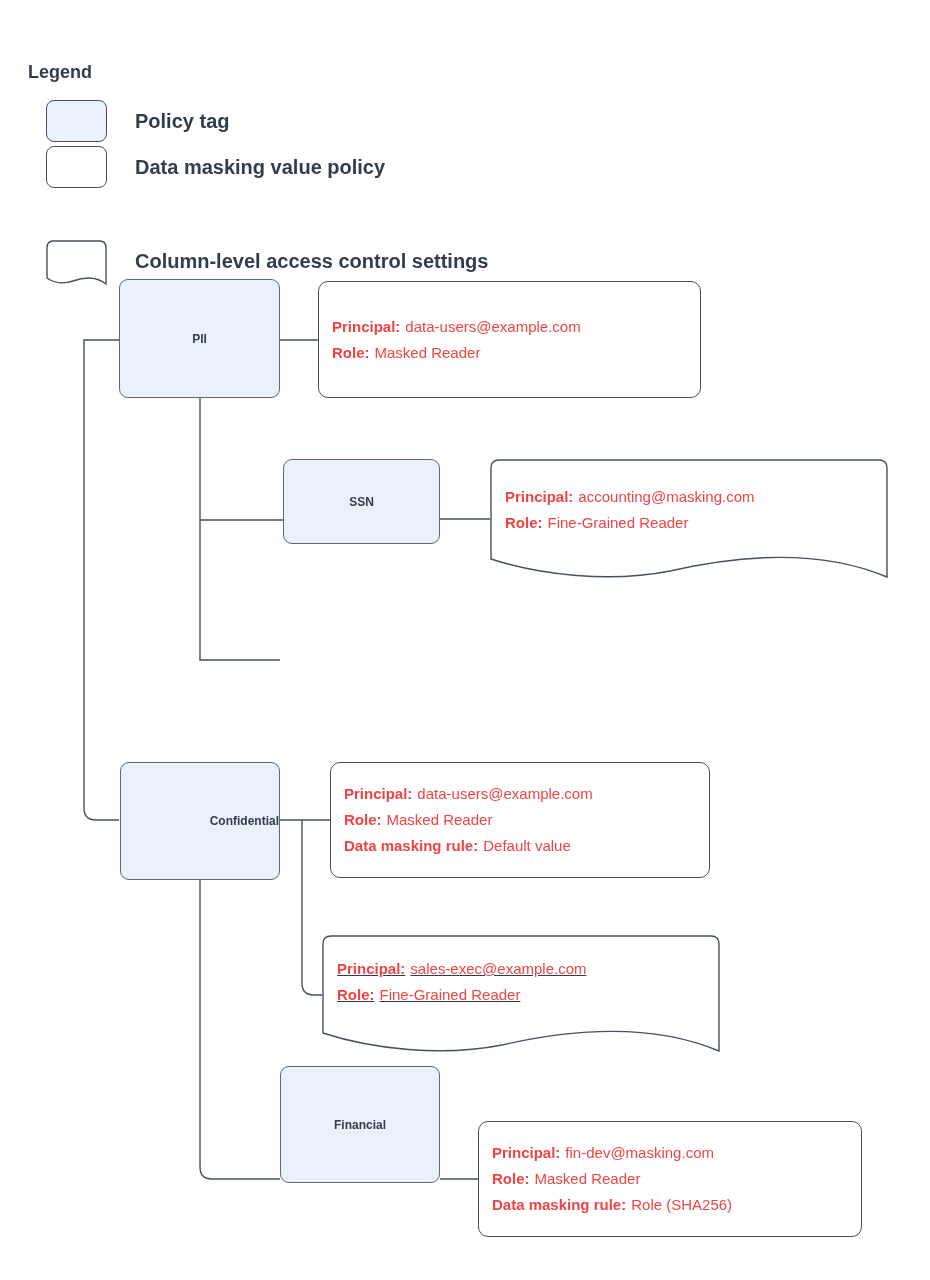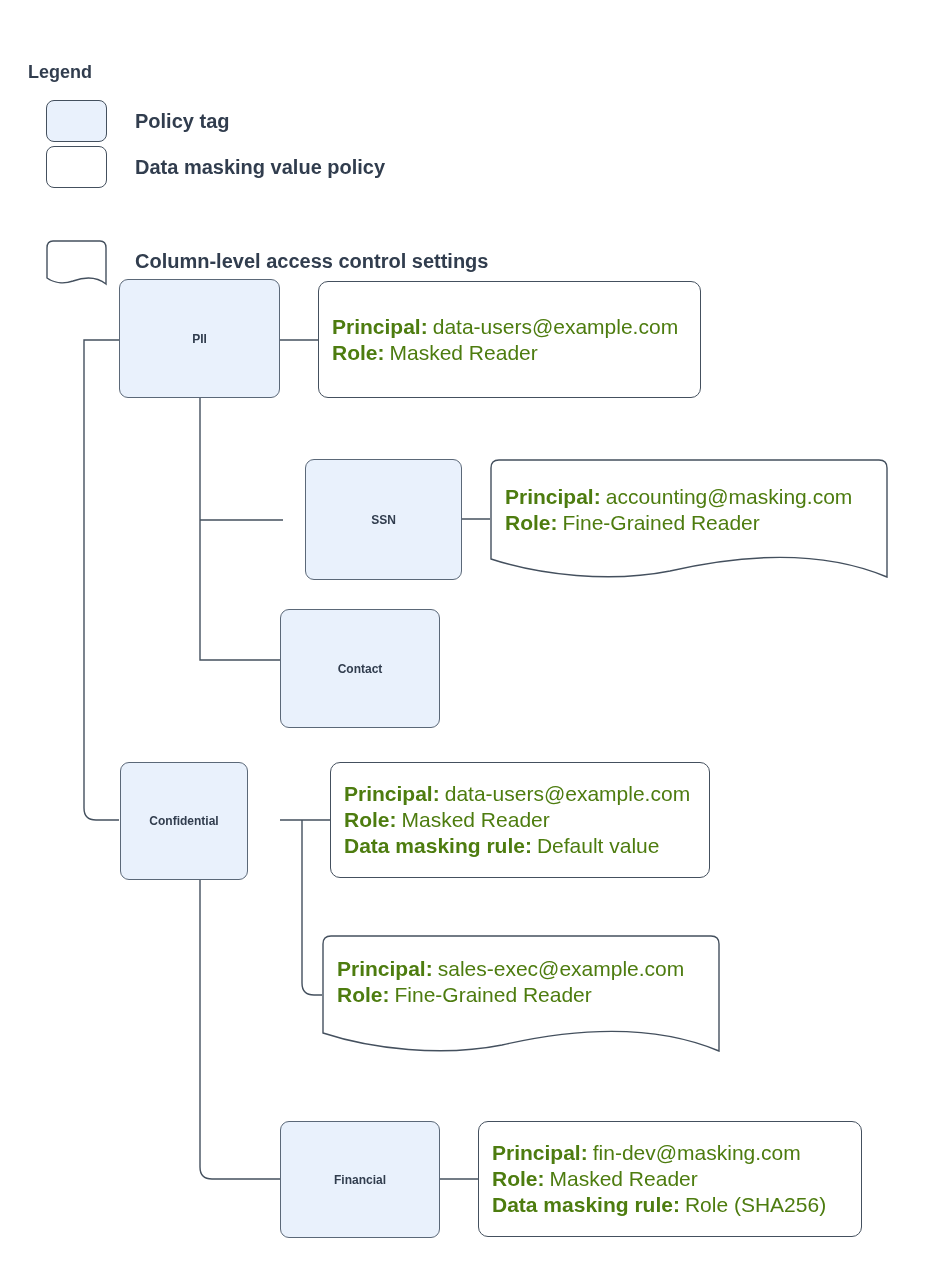--- a/index.html
+++ b/index.html
@@ -39,21 +39,21 @@
   }
   
   .policy{
     position:absolute;
     background:#ffffff;
     border:1.5px solid #44505e;border-radius:10px;box-sizing:border-box;
     display:flex;flex-direction:column;justify-content:center;
     padding-left:13px;padding-right:8px;
     z-index:2;
   }
-  .pline{font-size:21px;line-height:26px;color:#4d7c0f;white-space:nowrap;}
+  .pline{font-size:15px;line-height:26px;color:#ef4444;white-space:nowrap;}
   .pline .lbl{font-weight:bold;margin-right:5px;}
   
   .doc{position:absolute;z-index:2;}
   .doc svg{position:absolute;left:0;top:0;}
   .doc .doc-text{
     position:absolute;left:15px;top:0;right:8px;
     display:flex;flex-direction:column;justify-content:flex-start;
   }
   
   #connectors{position:absolute;left:0;top:0;z-index:1;}
@@ -98,33 +98,30 @@
     <svg width="61" height="47" viewBox="0 0 61 47">
       <path d="M 7 1 L 54 1 Q 60 1 60 8 L 60 44 C 50 36 38 37 27 41 C 18 44 8 43 1 38 L 1 8 Q 1 1 7 1 Z" fill="#ffffff" stroke="#44505e" stroke-width="1.4"></path>
     </svg>
     <div class="legend-label">Column-level access control settings</div>
   </div>
 
   <div class="tag" style="left:119px;top:279px;width:161px;height:119px;">
     <span>PII</span>
   </div>
 
-  <div class="tag" style="left:283px;top:459px;width:157px;height:121px;margin-left:22px;">
+  <div class="tag" style="left:283px;top:459px;width:157px;height:85px;">
     <span>SSN</span>
   </div>
 
-  <div class="tag" style="left:280px;top:609px;width:160px;height:119px;">
-    <span>Contact</span>
-  </div>
 
-  <div class="tag" style="left:120px;top:762px;width:128px;height:118px;">
+  <div class="tag" style="left:120px;top:762px;width:160px;height:118px;justify-content:flex-end;">
     <span>Confidential</span>
   </div>
 
-  <div class="tag" style="left:280px;top:1121px;width:160px;height:117px;">
+  <div class="tag" style="left:280px;top:1066px;width:160px;height:117px;">
     <span>Financial</span>
   </div>
 
   <div class="policy" style="left:318px;top:281px;width:383px;height:117px;">
     <div class="pline">
       <span class="lbl">Principal:</span><span>data-users@example.com</span>
     </div>
     <div class="pline">
       <span class="lbl">Role:</span><span>Masked Reader</span>
     </div>
@@ -165,21 +162,21 @@
       <div class="pline">
         <span class="lbl">Role:</span><span>Fine-Grained Reader</span>
       </div>
     </div>
   </div>
 
   <div class="doc" style="left:322px;top:935px;width:398px;height:120px;">
     <svg width="398" height="120" viewBox="0 0 398 120">
       <path d="M 9 1 L 389 1 Q 397 1 397 9 L 397 116 C 330 88 250 94 180 110 C 120 122 50 114 1 98 L 1 9 Q 1 1 9 1 Z" fill="#ffffff" stroke="#44505e" stroke-width="1.4"></path>
     </svg>
-    <div class="doc-text" style="top:21px;">
+    <div class="doc-text" style="top:21px;text-decoration:underline;">
       <div class="pline">
         <span class="lbl">Principal:</span><span>sales-exec@example.com</span>
       </div>
       <div class="pline">
         <span class="lbl">Role:</span><span>Fine-Grained Reader</span>
       </div>
     </div>
   </div>
 
 </div>

